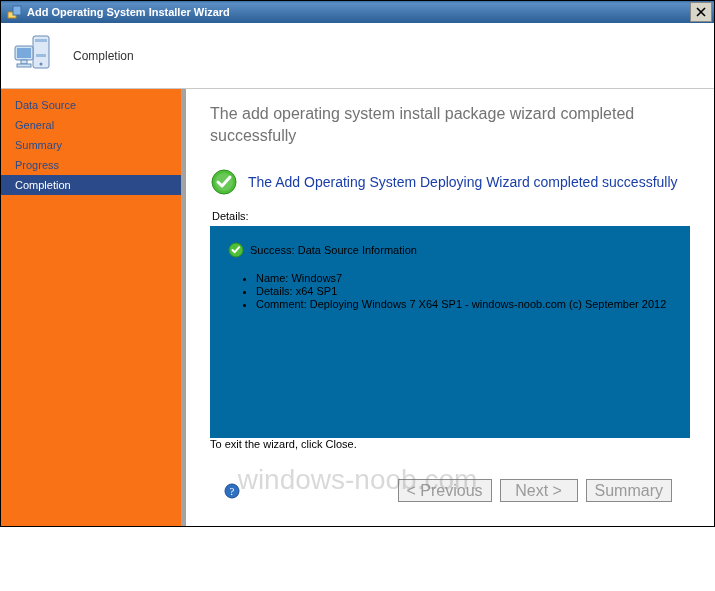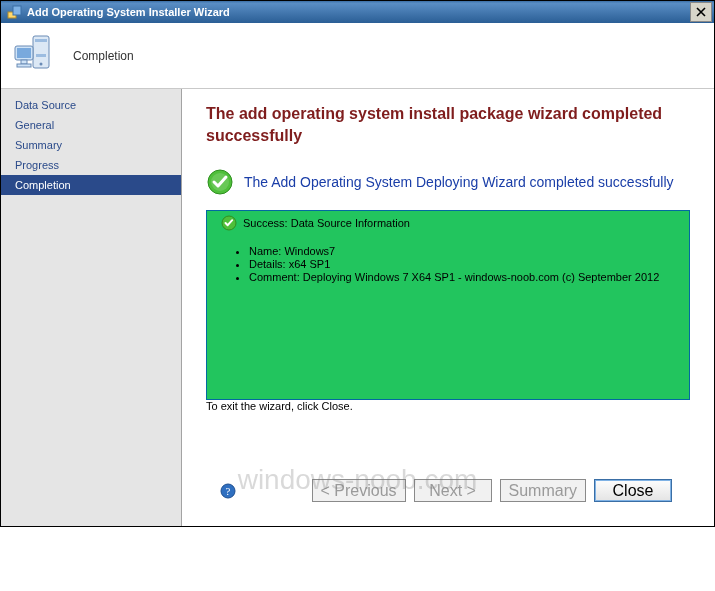--- a/index.html
+++ b/index.html
@@ -5,30 +5,30 @@
   html,body{margin:0;padding:0;font-family:"Segoe UI",Tahoma,sans-serif;font-size:11px;background:#fff;color:#000}
   .window{width:715px;height:527px;border:1px solid #000;box-sizing:border-box;position:relative;display:flex;flex-direction:column;background:#fff}
   .titlebar{height:22px;background:linear-gradient(#3a6ea5,#5a8ec5 10%,#2a5e95);color:#fff;display:flex;align-items:center;padding:0 2px;font-weight:bold}
   .titlebar .ticon{width:16px;height:16px;margin:0 4px;display:inline-flex;align-items:center;justify-content:center}
   .titlebar .title{flex:1}
   .close-btn{width:20px;height:18px;background:#d8d5c9;border:1px solid #888;display:flex;align-items:center;justify-content:center;color:#000;font-weight:bold;font-size:11px;cursor:pointer}
   .header{height:65px;border-bottom:1px solid #c9c9c9;display:flex;align-items:center;padding:0 10px;background:#fff}
   .header .hicon{width:48px;height:48px;margin-right:14px}
   .header .htext{font-size:12px;color:#333}
   .body{flex:1;display:flex;min-height:0}
-  .sidebar{width:180px;background:#e5e5e5;border-right:1px solid #a3a3a3;padding-top:6px}
+  .sidebar{width:180px;background:#f97316;border-right:5px solid #a3a3a3;padding-top:6px}
   .sidebar .item{padding:4px 14px;color:#2a4a8a;cursor:pointer}
   .sidebar .item.active{background:#2a4a8a;color:#fff}
   .main{flex:1;padding:14px 24px 10px 24px;display:flex;flex-direction:column;min-height:0}
-  .main h1{font-size:16px;font-weight:bold;color:#7f1d1d;margin:0 0 18px 0;line-height:1.35}
+  .main h1{font-size:16px;font-weight:normal;color:#737373;margin:0 0 18px 0;line-height:1.35}
   .status-row{display:flex;align-items:center;margin:4px 0 14px 0}
   .status-row .sicon{width:28px;height:28px;margin-right:10px;flex:none}
   .status-row .stext{font-size:14px;color:#1a3ea8}
   .details-label{margin:0 0 4px 2px}
-  .details-box{border:1px solid #0369a1;padding:4px 14px;height:180px;overflow:auto;background:#22c55e}
+  .details-box{border:4px solid #0369a1;padding:12px 14px;height:180px;overflow:auto;background:#0369a1}
   .dgroup{margin-bottom:14px}
   .dgroup .ghead{display:flex;align-items:center;margin-bottom:2px}
   .dgroup .gicon{width:16px;height:16px;margin-right:6px}
   .dgroup ul{margin:0 0 0 28px;padding:0}
   .dgroup li{list-style:disc;margin:1px 0}
   .exit-text{margin-top:0}
   .footer{display:flex;align-items:center;justify-content:flex-end;padding:10px 18px 14px 14px;gap:8px;margin-top:auto}
   .footer .help{margin-right:auto;width:16px;height:16px;cursor:pointer}
   .btn{min-width:78px;height:23px;border:1px solid #8a8a8a;background:linear-gradient(#fdfdfd,#e4e4e4);cursor:pointer;font-family:inherit;font-size:16px;padding:0 8px;display:inline-flex;align-items:center;justify-content:center}
   .btn[disabled]{color:#9a9a9a;cursor:default;background:#f1f1f1}
@@ -87,20 +87,21 @@
         <span class="sicon">
           <svg viewBox="0 0 28 28" width="28" height="28">
             <circle cx="14" cy="14" r="12" fill="#4fbf3a" stroke="#2e8f20" stroke-width="1"></circle>
             <circle cx="14" cy="14" r="9" fill="#ffffff" opacity="0.15"></circle>
             <path d="M8 14 l4 4 l8 -9" fill="none" stroke="#fff" stroke-width="3" stroke-linecap="round" stroke-linejoin="round"></path>
           </svg>
         </span>
         <span class="stext">The Add Operating System Deploying Wizard completed successfully</span>
       </div>
 
+      <div class="details-label">Details:</div>
 
       <div class="details-box">
         <div class="dgroup">
           <div class="ghead">
             <span class="gicon">
               <svg viewBox="0 0 16 16" width="16" height="16">
                   <circle cx="8" cy="8" r="7" fill="#4fbf3a" stroke="#2e8f20"></circle>
                   <path d="M4.5 8 l2.2 2.2 l4.5 -5" fill="none" stroke="#fff" stroke-width="2" stroke-linecap="round" stroke-linejoin="round"></path>
                 </svg>
             </span>
@@ -121,19 +122,18 @@
       <div class="footer">
         <span class="help">
           <svg viewBox="0 0 16 16" width="16" height="16">
               <circle cx="8" cy="8" r="7" fill="#2f6fc0" stroke="#1d4e90"></circle>
               <text x="8" y="12" text-anchor="middle" font-size="11" fill="#fff" font-family="Georgia">?</text>
             </svg>
         </span>
         <button class="btn" disabled="">&lt; Previous</button>
         <button class="btn" disabled="">Next &gt;</button>
         <button class="btn" disabled="">Summary</button>
-        <button class="btn primary">Close</button>
       </div>
     </div>
   </div>
 
   <div class="watermark">windows-noob.com</div>
 </div>
 
 </body></html>

